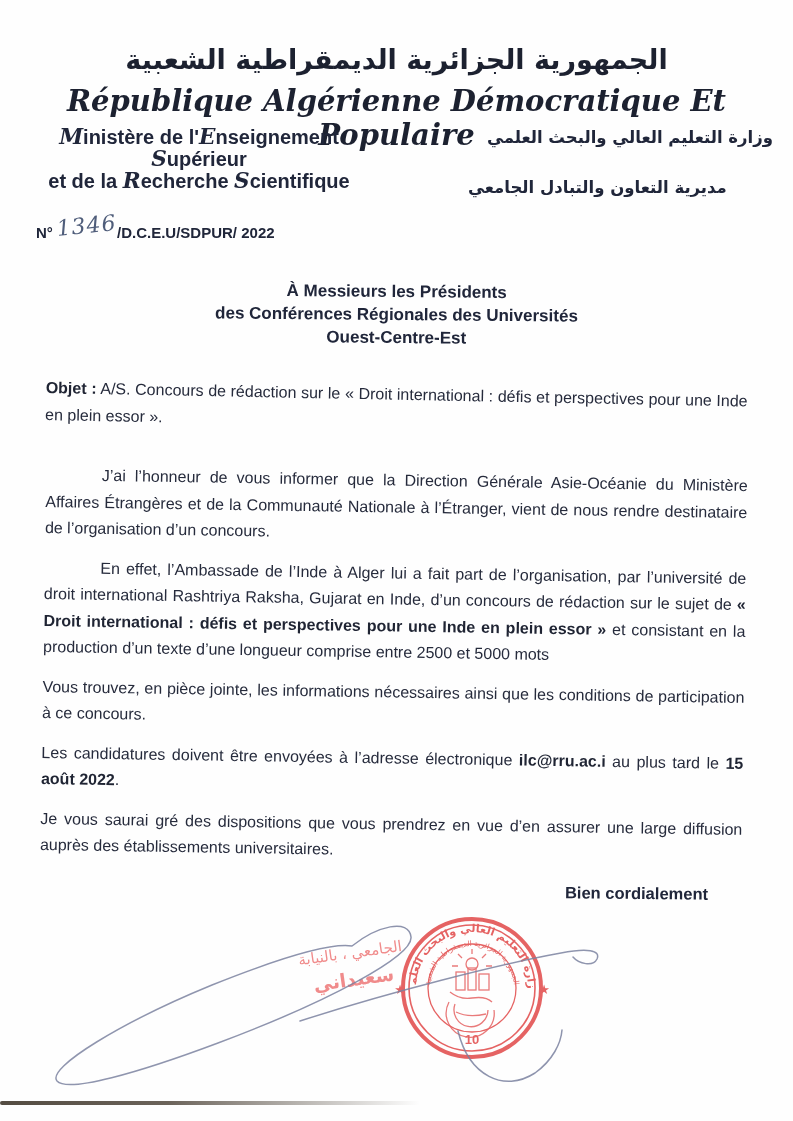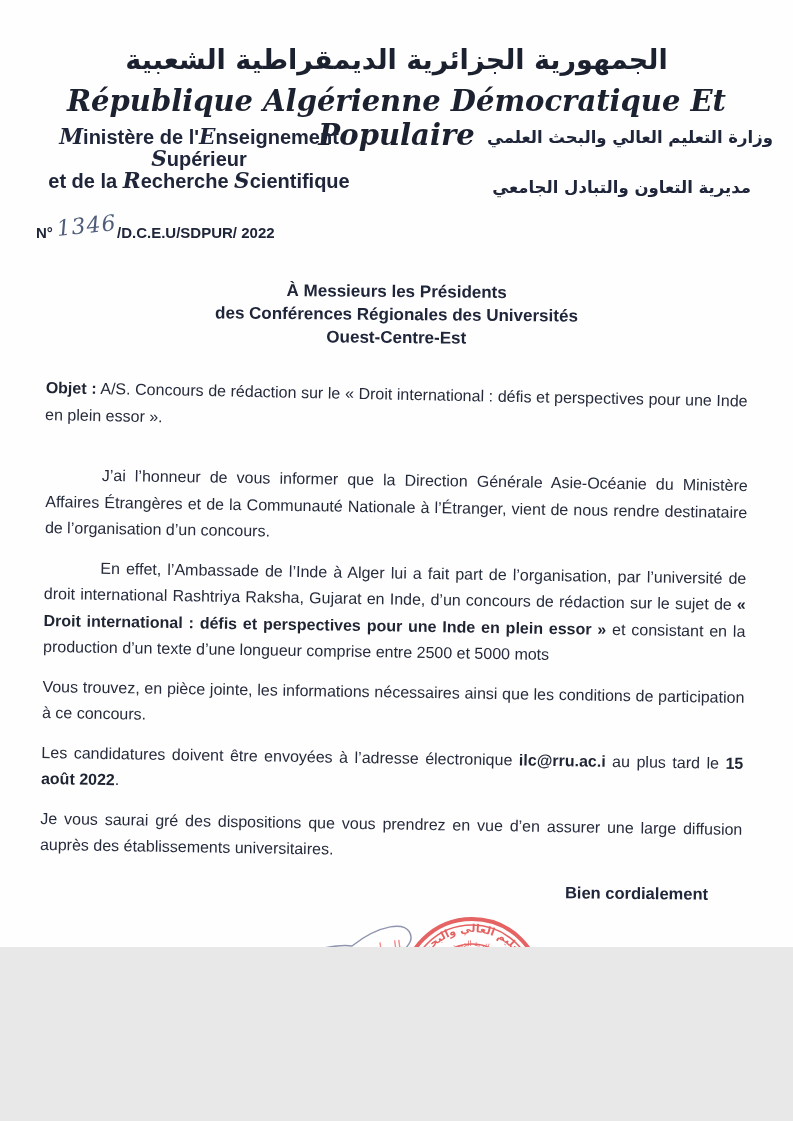--- a/index.html
+++ b/index.html
@@ -1,19 +1,19 @@
 <!DOCTYPE html>
 <html lang="fr"><head>
 <meta charset="utf-8">
 <style>
   * { margin:0; padding:0; box-sizing:border-box; }
   html,body { background:#e8e8e8; }
   body { font-family:"Liberation Sans", sans-serif; }
   .page {
-    position:relative; width:793px; height:947px; margin:0 auto;
+    position:relative; width:793px; height:1121px; margin:0 auto;
     background:#fefefe; overflow:hidden; color:#262b3c;
   }
   
   .title-ar {
     position:absolute; top:44px; left:0; width:100%;
     text-align:center; direction:rtl;
     font-family:"DejaVu Sans", sans-serif;
     font-size:27px; font-weight:bold; color:#1c2130; letter-spacing:.5px;
   }
   .title-fr {
@@ -38,21 +38,21 @@
     display:inline-block; font-family:"DejaVu Serif", serif; font-style:italic;
     font-weight:normal; font-size:22px; color:#4f5d7a;
     transform:rotate(-6deg) translateY(-5px); letter-spacing:1px;
   }
   .sender-ar {
     position:absolute; top:128px; right:20px; width:330px;
     direction:rtl; text-align:right;
     font-family:"DejaVu Sans", sans-serif; font-weight:bold;
     font-size:16.5px; color:#20263a;
   }
-  .sender-ar .ar2 { margin-top:31px; margin-left:0; padding-left:25px; text-align:right; padding-right:22px;}
+  .sender-ar .ar2 { margin-top:31px; margin-left:0; padding-left:25px; text-align:left; padding-right:22px;}
   .dateline {
     position:absolute; top:222px; right:26px; white-space:nowrap;
     font-size:15px; font-weight:bold; color:#20263a;
   }
   .date-stamp {
     display:inline-block; direction:rtl; margin-left:16px;
     font-family:"DejaVu Sans", sans-serif; font-weight:600;
     font-size:17.5px; color:#5b8ad6; word-spacing:7px; letter-spacing:1px;
     transform:rotate(-.6deg);
   }

